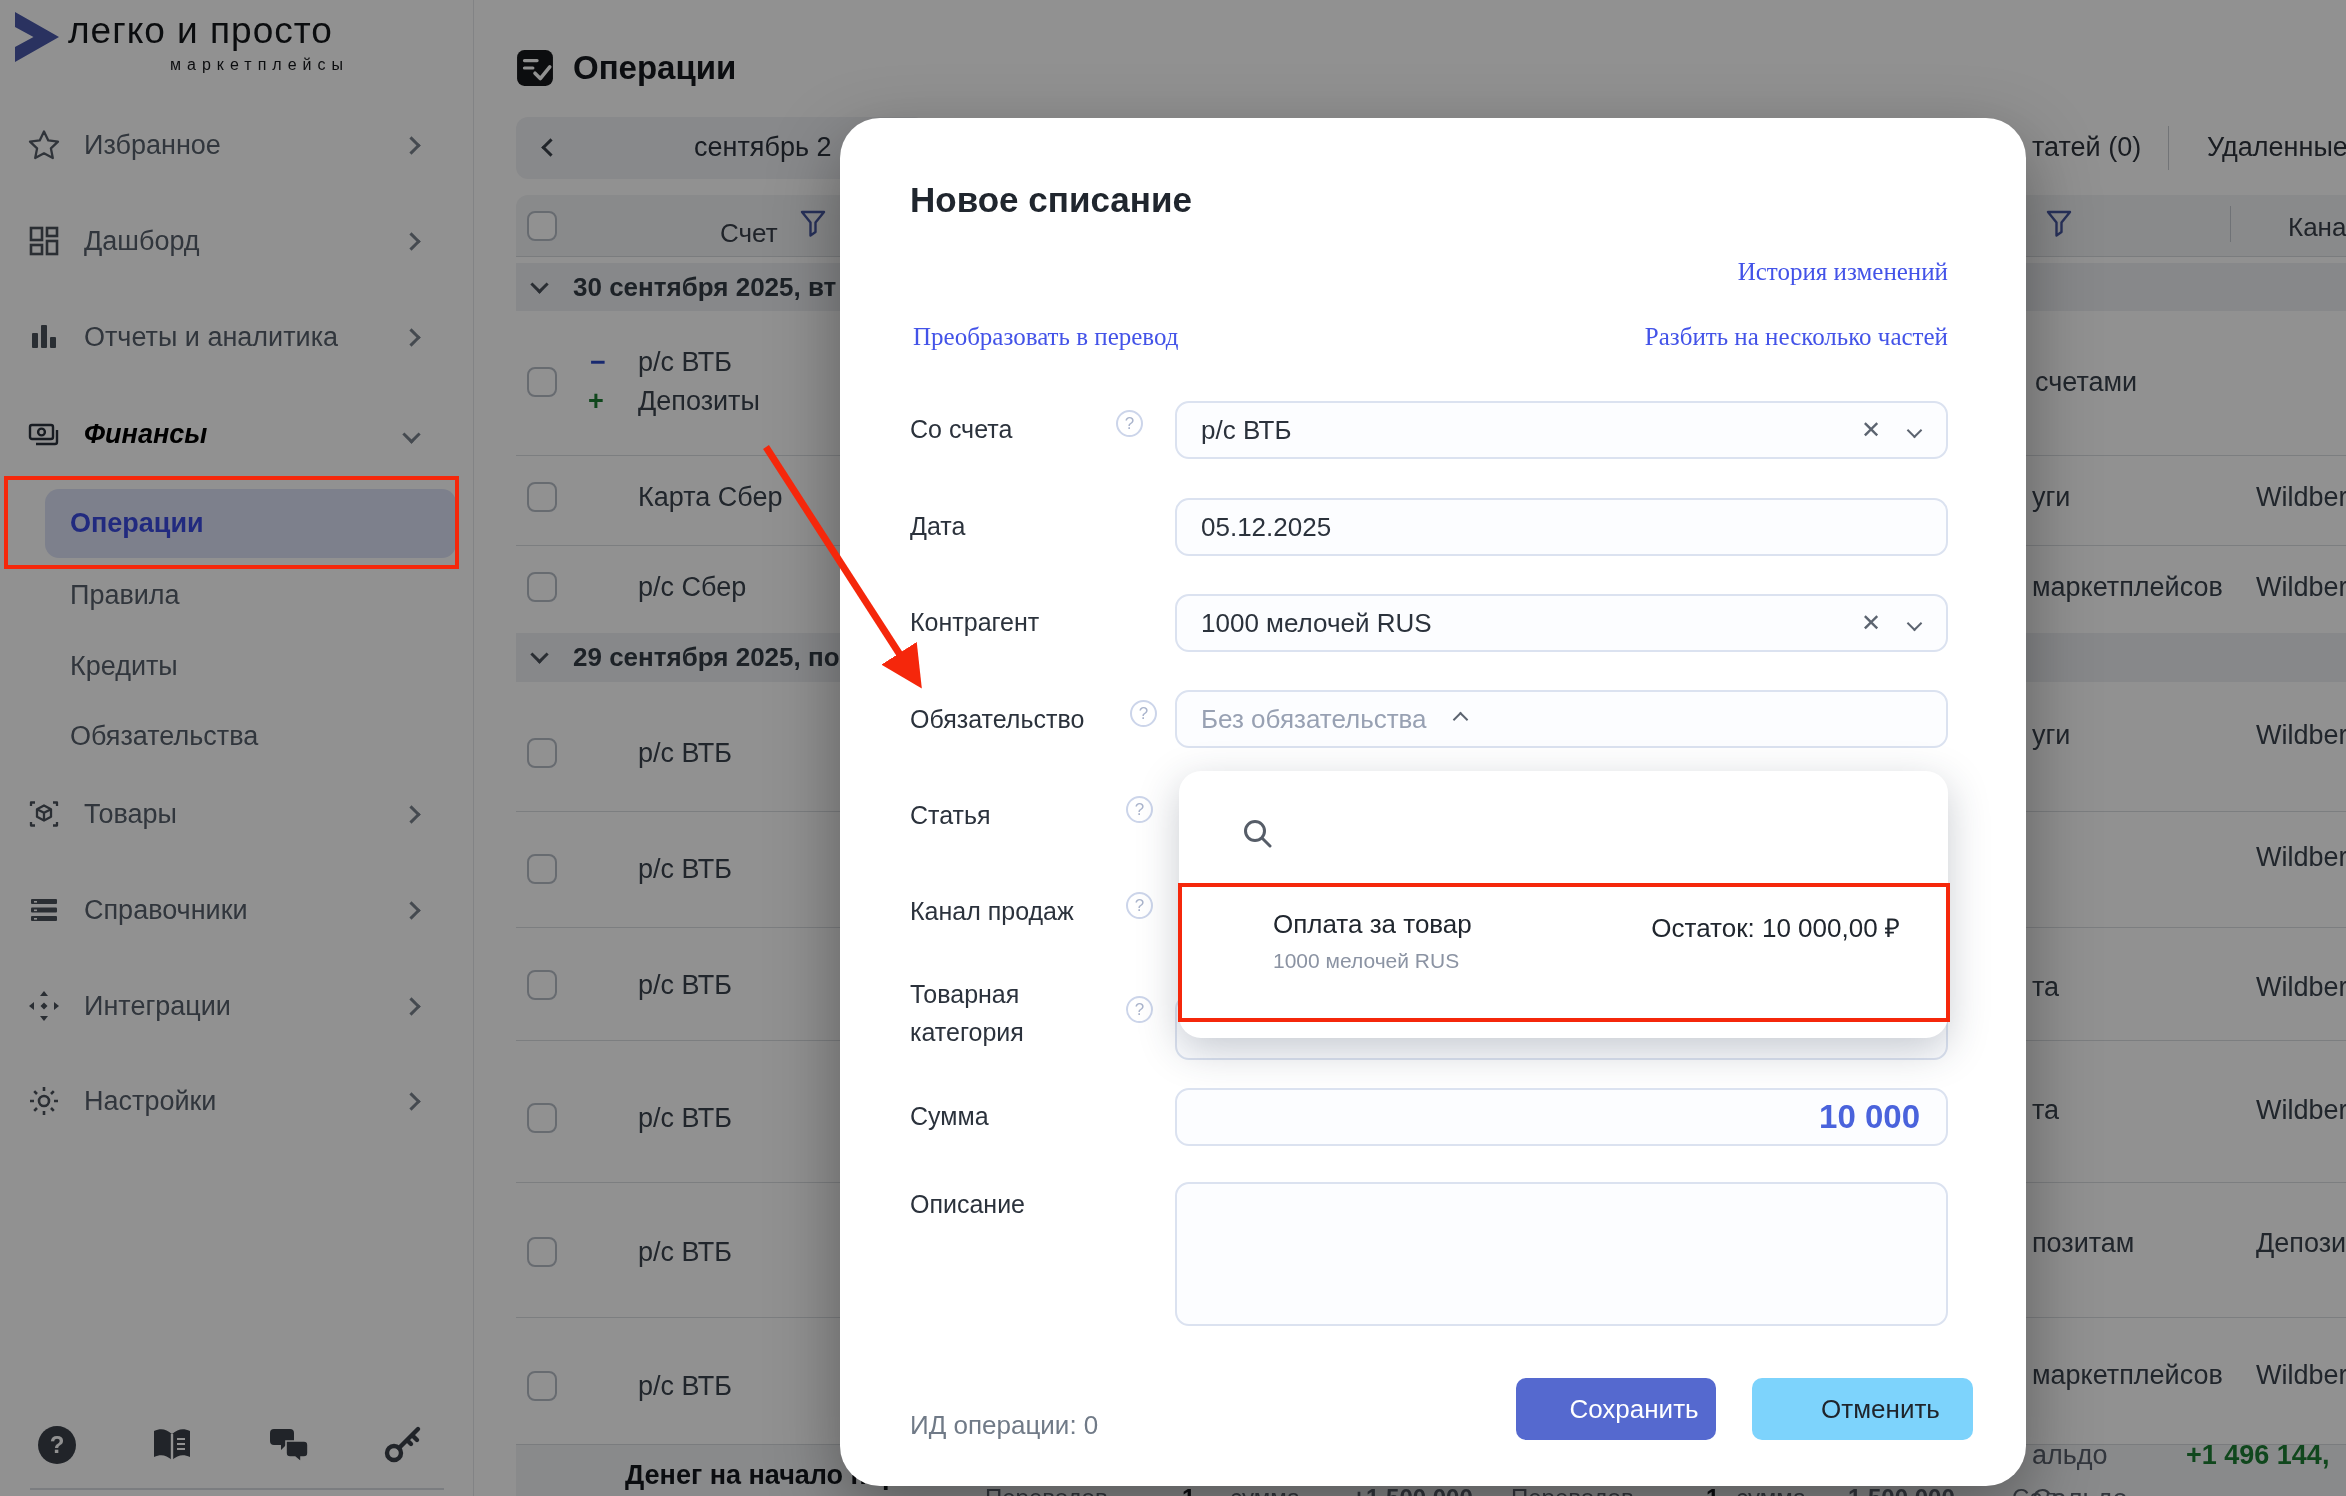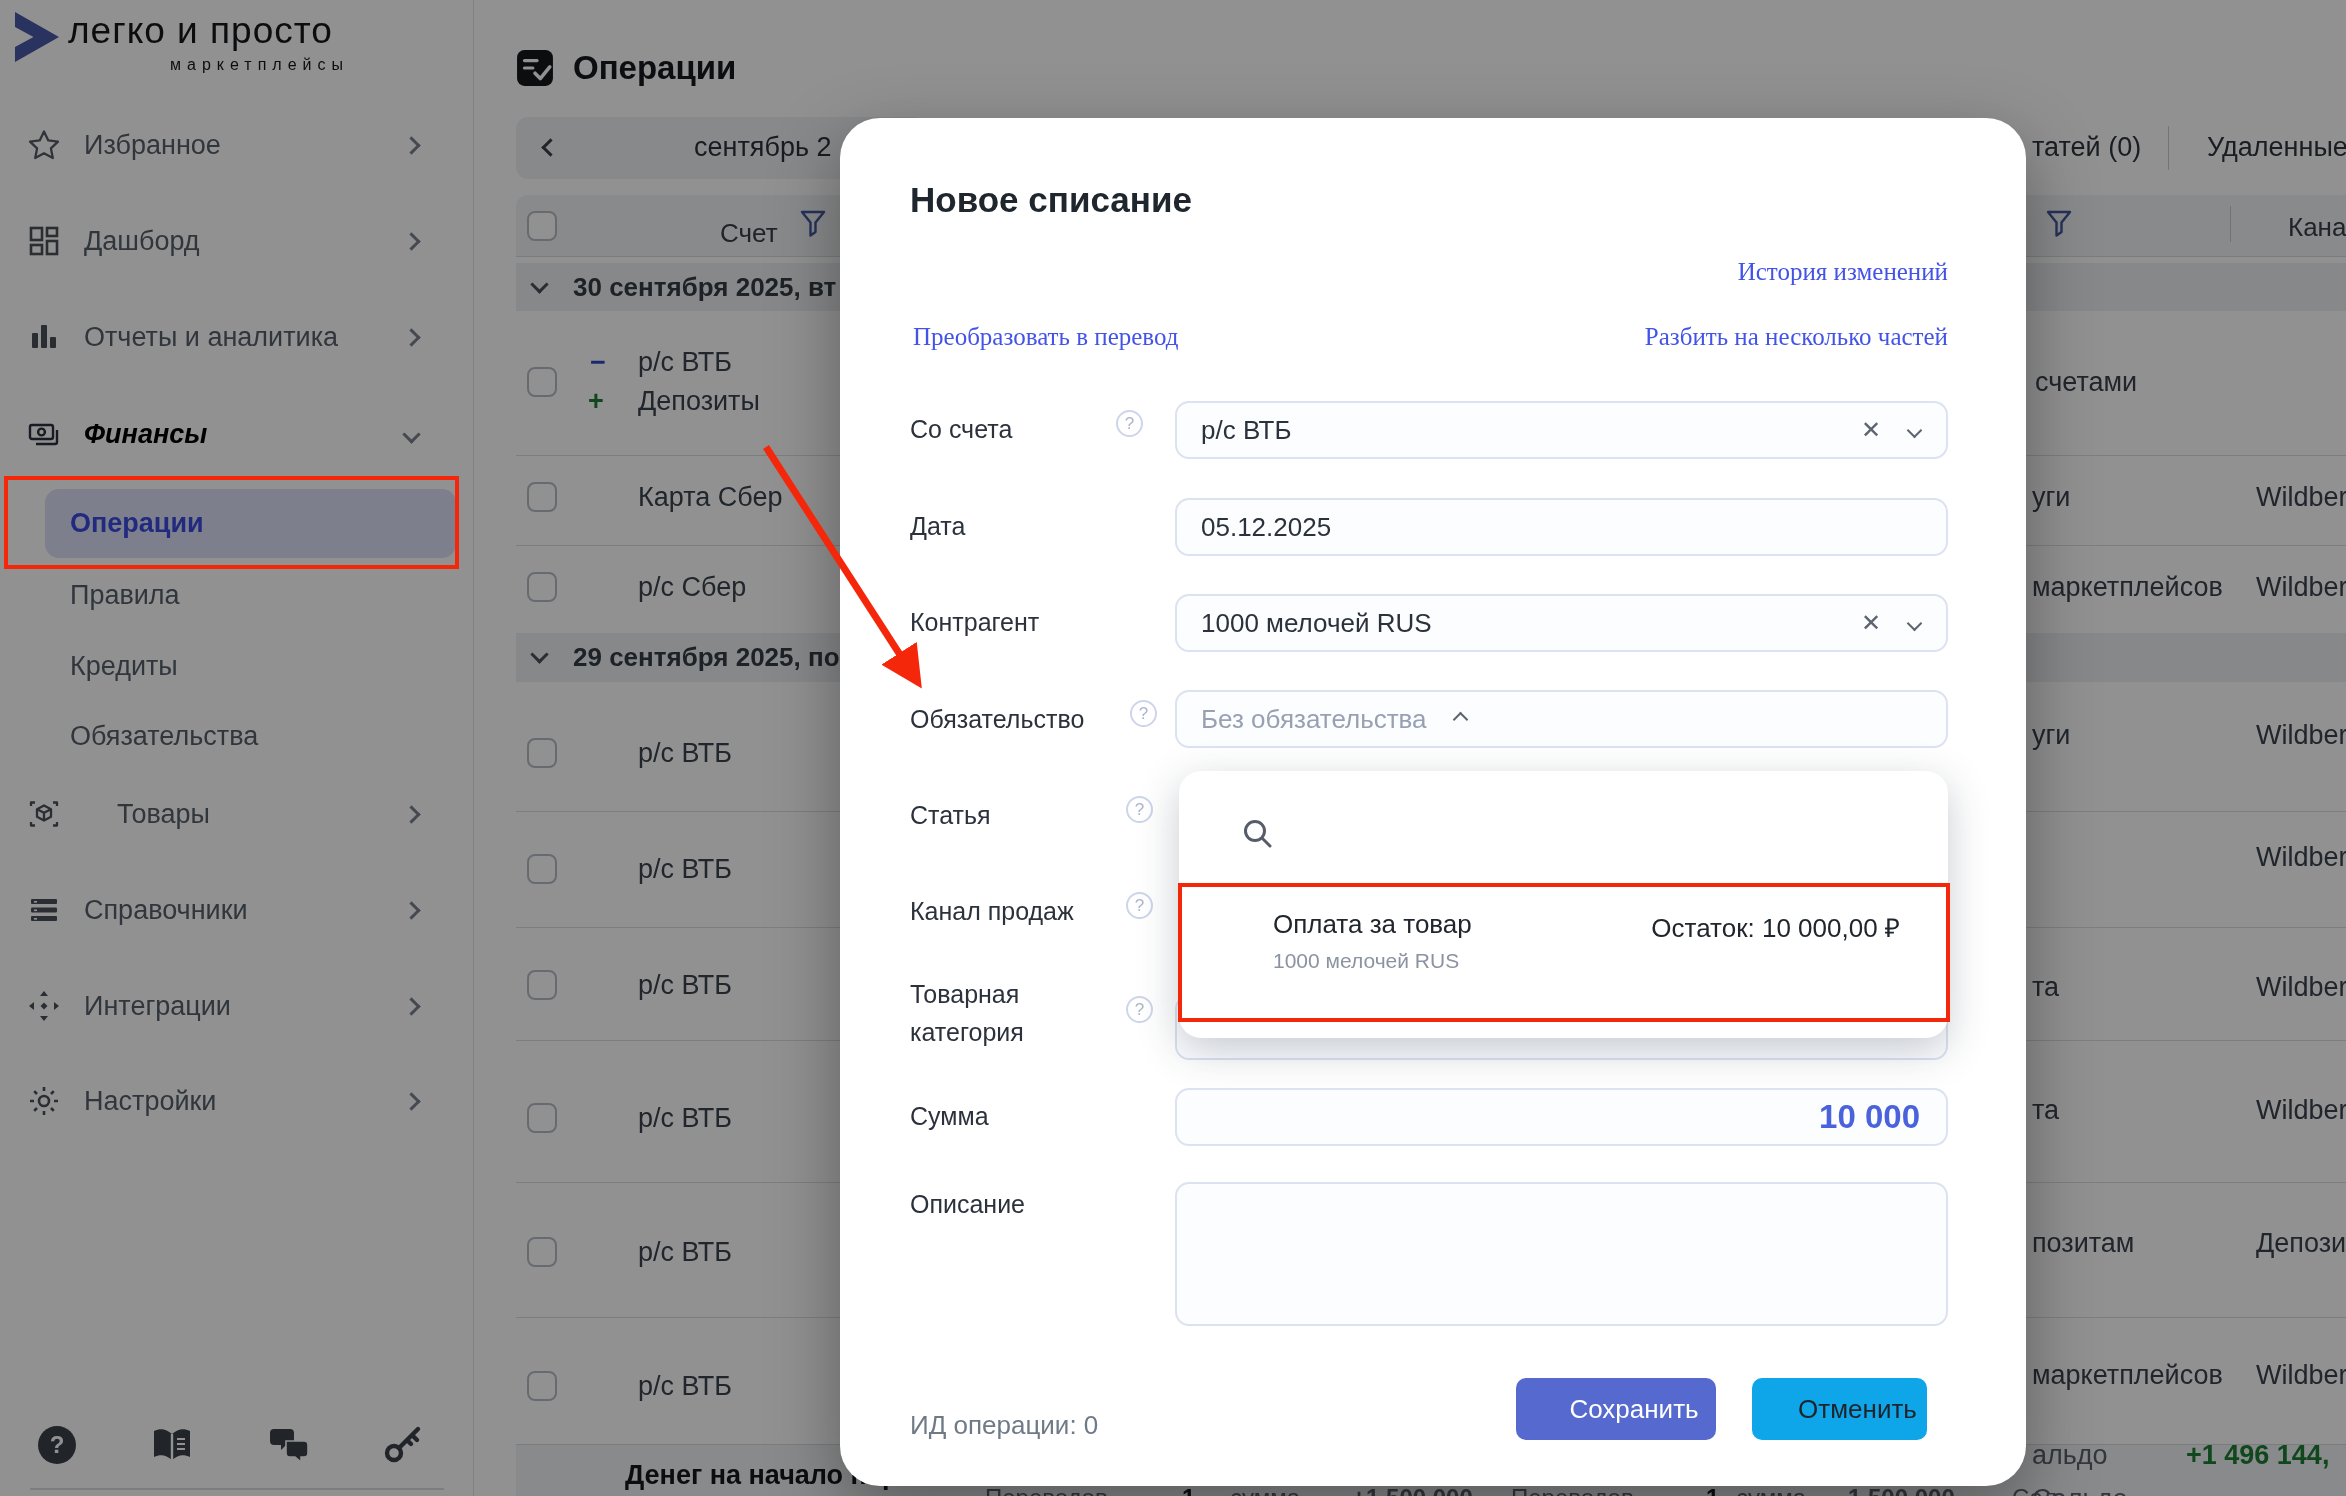--- a/index.html
+++ b/index.html
@@ -72,21 +72,21 @@
   .dd-opt-balance { position:absolute; right:48px; top:138px; font-size:26px; color:#20262e; }
   .dd-opt-sub { position:absolute; left:94px; top:178px; font-size:21px; color:#8b93a3; }
   #amount-field { position:absolute; left:335px; top:970px; width:773px; height:58px; border:2px solid #dbe2f0; border-radius:14px;
     background:#fcfdff; text-align:right; padding-right:26px; font-size:33px; font-weight:600; color:#4a63dc; outline:none;
     font-family:"Liberation Sans",sans-serif; }
   #desc-field { position:absolute; left:335px; top:1064px; width:773px; height:144px; border:2px solid #dbe2f0; border-radius:14px;
     background:#fcfdff; resize:none; outline:none; font-family:"Liberation Sans",sans-serif; font-size:26px; padding:14px 20px; }
   .op-id { position:absolute; left:70px; top:1292px; font-size:26px; color:#707a87; }
   .btn { position:absolute; height:62px; border:none; border-radius:10px; font-size:26px; font-family:"Liberation Sans",sans-serif; cursor:pointer;padding-left:36px; }
   #btn-save { left:676px; top:1260px; width:200px; background:#5569cf; color:#fff; }
-  #btn-cancel { left:912px; top:1260px; width:175px; background:#0ea5e9; color:#1f242b; }
+  #btn-cancel { left:912px; top:1260px; width:221px; background:#7dd3fc; color:#1f242b; }
 
   
   .red-rect { position:absolute; border:4px solid #f5270b; z-index:30; }
   #arrow-svg { position:absolute; left:730px; top:420px; z-index:30; }
 </style>
 </head>
 <body>
 
 <div id="screen">
 
@@ -259,21 +259,21 @@
       <span class="chev d"></span>
     </div>
 
     <div id="ops-pill">
       <span>Операции</span>
     </div>
     <span class="side-sub" style="top:580px;">Правила</span>
     <span class="side-sub" style="top:651px;">Кредиты</span>
     <span class="side-sub" style="top:721px;">Обязательства</span>
 
-    <div class="side-item" style="top:786px;gap:33px;">
+    <div class="side-item" style="top:786px;">
       <span class="ic">
           <svg width="34" height="34" viewBox="0 0 34 34">
             <g fill="none" stroke="#4a515b" stroke-width="2.3" stroke-linejoin="round">
               <path d="M17 8.5l7 3.7v7.6l-7 3.7-7-3.7v-7.6Z"></path>
               <path d="M10 12.2l7 3.6 7-3.6M17 15.8V23"></path>
               <path d="M4 9V5.5h4M26 5.5h4V9M30 25v3.5h-4M8 28.5H4V25"></path>
             </g>
           </svg>
         </span>
       <span class="lbl">Товары</span>

